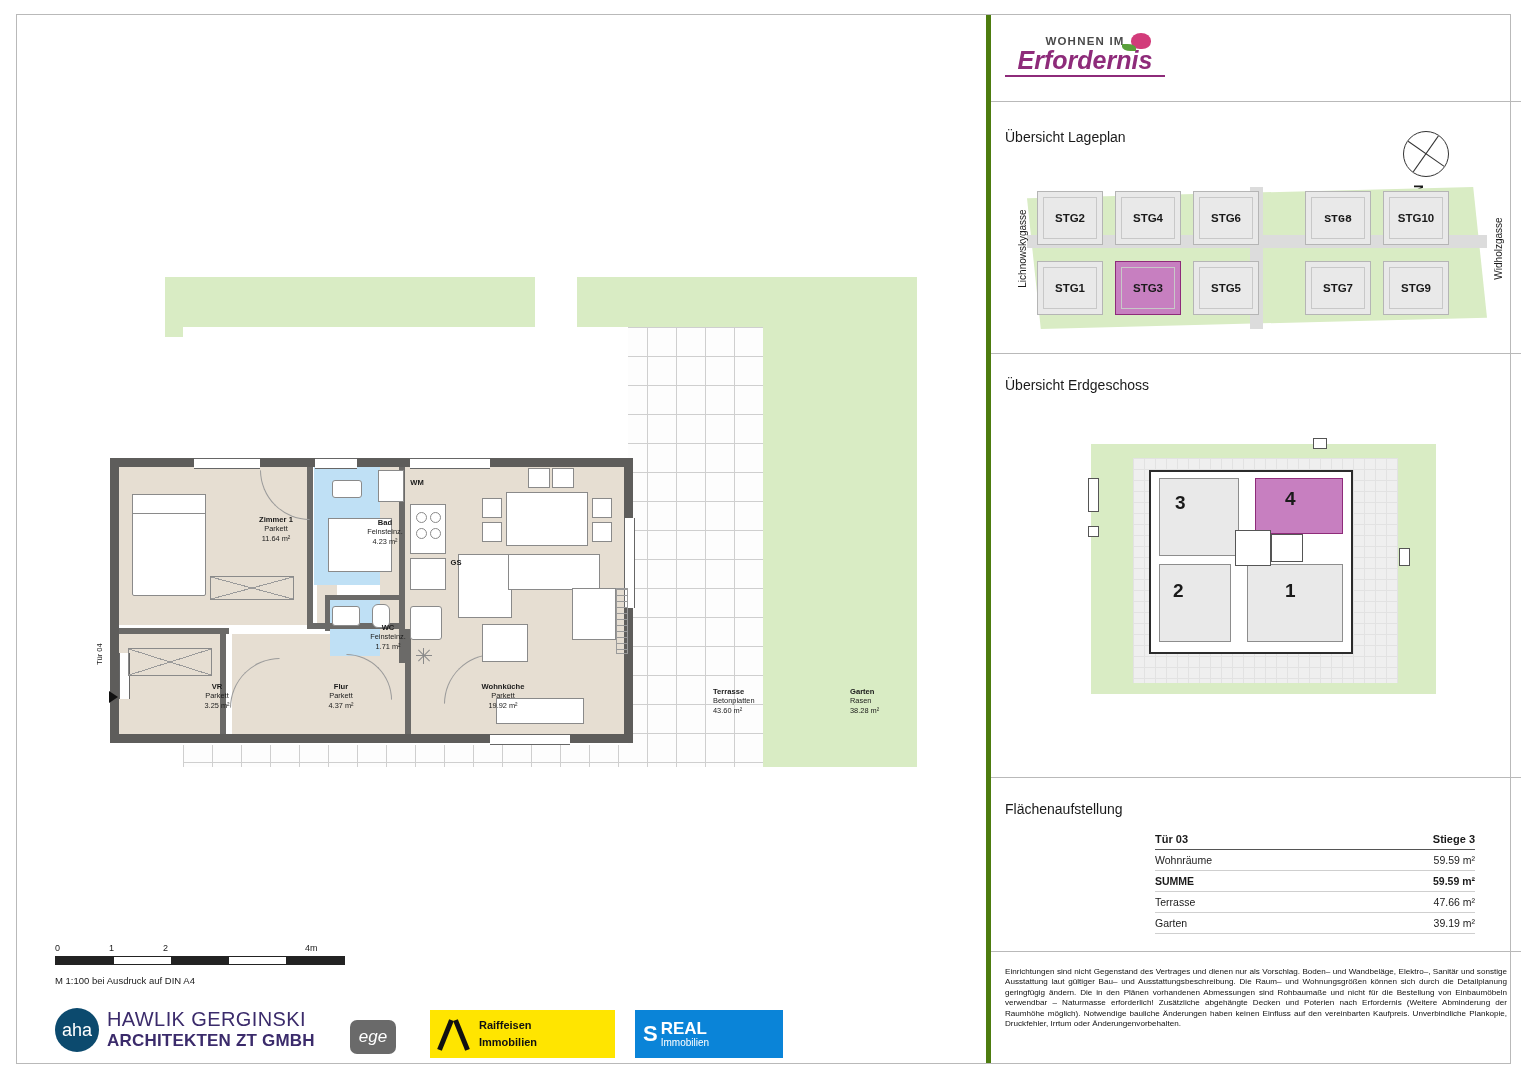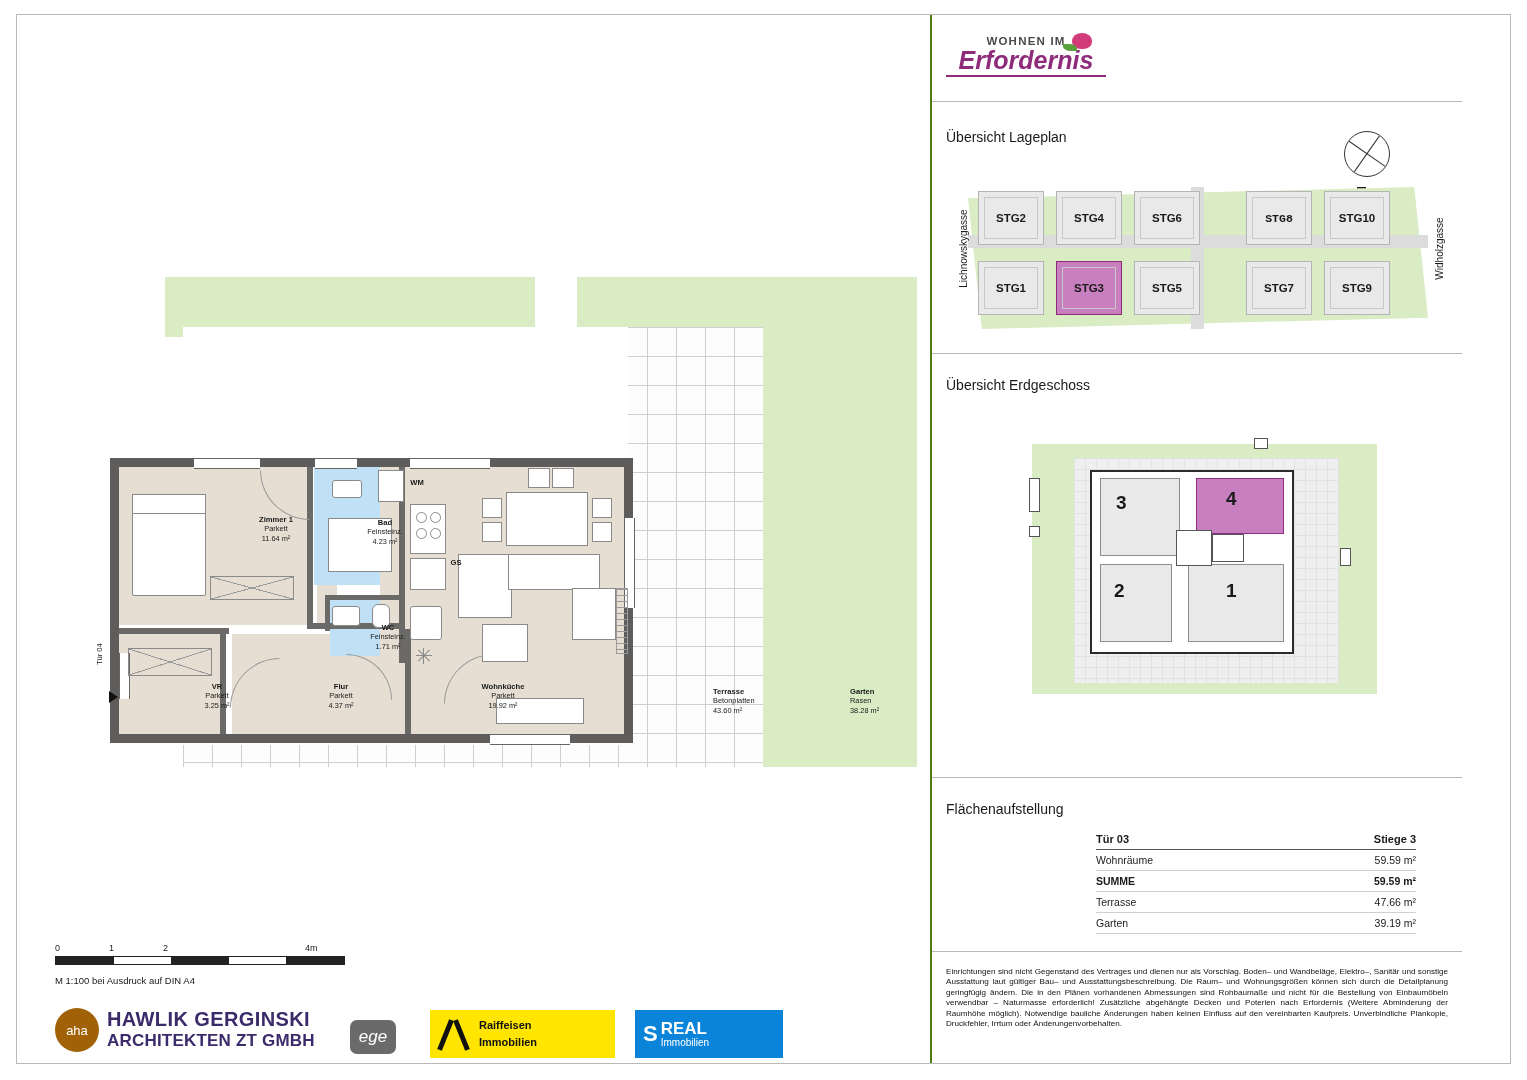--- a/index.html
+++ b/index.html
@@ -49,44 +49,44 @@
   .scale-nums span{position:absolute;top:0;}
   .scale-bar{position:relative;height:9px;margin-top:1px;border:1px solid #222;box-sizing:border-box;display:flex;}
   .scale-bar div{flex:1;border-right:1px solid #222;box-sizing:border-box;}
   .scale-bar div:last-child{border-right:0;}
   .scale-bar div.f{background:#222;}
   .scale-note{margin-top:10px;font-size:9.5px;}
 
   
   .logos{position:absolute;left:38px;top:975px;width:930px;height:72px;}
   .logo{position:absolute;}
-  .aha{left:0;top:18px;width:44px;height:44px;border-radius:50%;background:#a16207;color:#fff;font-size:13px;display:flex;align-items:center;justify-content:center;}
+  .aha{left:0;top:18px;width:44px;height:44px;border-radius:50%;background:#0c4a6e;color:#fff;font-size:18px;display:flex;align-items:center;justify-content:center;}
   .hawlik{left:52px;top:18px;}
-  .hawlik .l1{font-size:20px;letter-spacing:.4px;color:#3b2b6b;font-weight:bold;}
+  .hawlik .l1{font-size:20px;letter-spacing:.4px;color:#3b2b6b;font-weight:normal;}
   .hawlik .l2{font-size:17px;letter-spacing:.2px;color:#3b2b6b;font-weight:bold;}
   .ege{left:295px;top:30px;width:46px;height:34px;background:#6a6a6a;color:#fff;border-radius:7px;font-size:17px;display:flex;align-items:center;justify-content:center;font-style:italic;}
   .raiff{left:375px;top:20px;width:185px;height:48px;background:#ffe500;display:flex;align-items:center;padding-left:6px;box-sizing:border-box;}
   .raiff .gable{width:36px;height:34px;position:relative;margin-right:7px;}
   .raiff .gable:before,.raiff .gable:after{content:"";position:absolute;top:2px;width:5px;height:32px;background:#111;}
   .raiff .gable:before{left:7px;transform:rotate(22deg);}
   .raiff .gable:after{left:23px;transform:rotate(-22deg);}
   .raiff .txt{font-size:11px;font-weight:bold;line-height:17px;color:#111;}
   .sreal{left:580px;top:20px;width:148px;height:48px;background:#0a84d8;color:#fff;display:flex;align-items:center;padding-left:8px;box-sizing:border-box;}
   .sreal .s{font-size:22px;font-weight:bold;margin-right:3px;}
   .sreal .t1{font-size:17px;font-weight:bold;line-height:17px;}
   .sreal .t2{font-size:10px;line-height:12px;}
   .wohnk{left:750px;top:10px;width:215px;height:62px;}
   .wohnk .bars{height:28px;display:flex;align-items:flex-end;gap:3px;}
   .wohnk .bars i{display:block;background:#8e2b7a;width:13px;}
   .wohnk .n1{font-size:15.5px;font-weight:bold;color:#3d3d3d;letter-spacing:.2px;margin-top:3px;}
   .wohnk .n1 em{font-style:normal;color:#8e2b7a;}
   .wohnk .n2{font-size:10px;color:#8e2b7a;font-style:italic;margin-top:1px;}
 
   
-  .right{position:absolute;left:930px;top:15px;width:530px;height:1048px;border-left:2px solid #4d7c0f;box-sizing:border-box;}
+  .right{position:absolute;left:986px;top:15px;width:530px;height:1048px;border-left:5px solid #4d7c0f;box-sizing:border-box;}
   .sep{position:absolute;left:0;width:530px;height:1px;background:#b9b9b9;}
 
   .titlebar{position:absolute;left:0;top:0;width:530px;height:86px;}
   .rose{position:absolute;left:14px;top:20px;width:160px;height:58px;text-align:center;}
   .rose .w{font-size:11.5px;letter-spacing:1.2px;color:#4a4a4a;font-weight:bold;}
   .rose .r{font-size:25px;color:#8e2b7a;font-style:italic;font-weight:bold;line-height:26px;}
   .rose .bud{position:absolute;right:14px;top:-2px;width:20px;height:16px;background:#d23b7a;border-radius:50% 50% 45% 45%;}
   .rose .bud:after{content:"";position:absolute;left:-9px;top:11px;width:14px;height:7px;background:#5aa03c;border-radius:0 60% 0 60%;}
   .rose .under{height:2px;background:#8e2b7a;margin-top:2px;}
   .addr{position:absolute;left:185px;top:26px;width:330px;font-size:17.5px;font-weight:bold;line-height:23px;}

